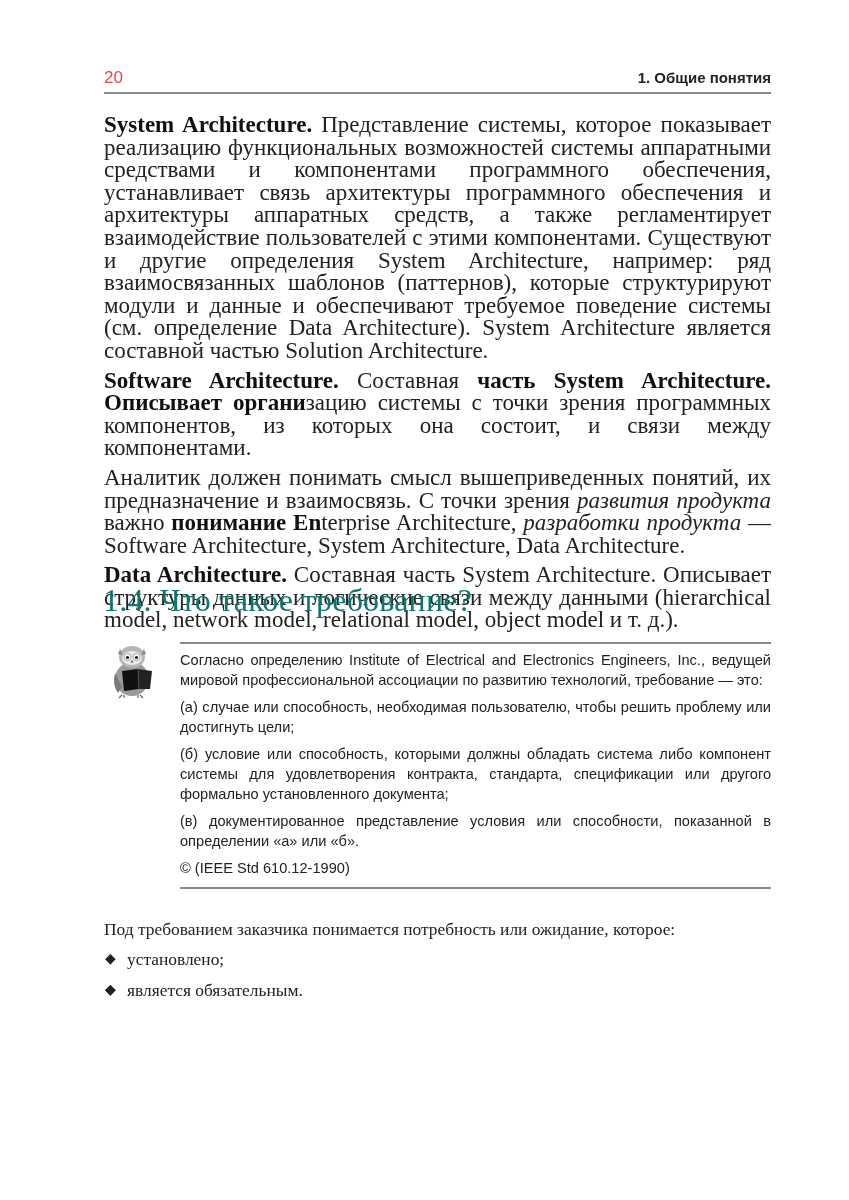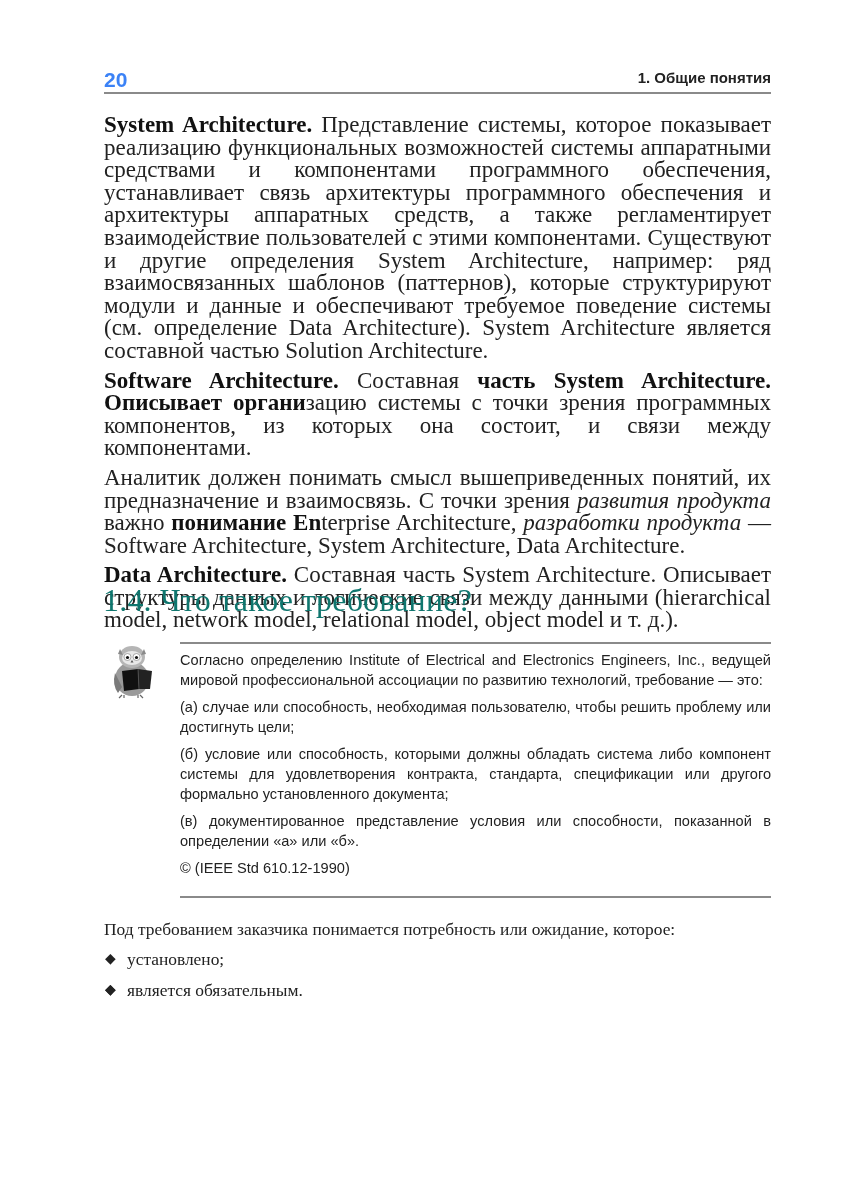--- a/index.html
+++ b/index.html
@@ -6,21 +6,21 @@
     body {
       width: 849px; height: 1200px; position: relative; overflow: hidden;
       color: #222222;
       font-family: "Liberation Serif", serif;
     }
     .running-head {
       position: absolute; left: 104px; top: 66px; width: 667px; height: 26px;
       border-bottom: 2px solid #8a8a8a;
       font-family: "Liberation Sans", sans-serif;
     }
-    .running-head .page-num { position: absolute; left: 0; top: 2px; font-size: 21px; font-weight: bold; color: #3b82f6; }
+    .running-head .page-num { position: absolute; left: 0; top: 2px; font-size: 17px; font-weight: normal; color: #ef4444; }
     .running-head .chapter { position: absolute; right: 0; top: 3px; font-size: 15px; color: #222; font-weight: bold; }
 
     .body-text {
       position: absolute; left: 104px; top: 114px; width: 667px;
       font-size: 23px; line-height: 22.6px; text-align: justify;
       hyphens: manual;
     }
     .body-text p { margin: 0 0 7px 0; }
     .body-text b { font-weight: bold; color: #111; }
     .body-text i { font-style: italic; }
@@ -29,21 +29,21 @@
       position: absolute; left: 103px; top: 582px; margin: 0;
       font-family: "Liberation Serif", serif; font-weight: normal;
       font-size: 32px; color: #0f766e; letter-spacing: 0.2px;
     }
 
     .owl-icon { position: absolute; left: 108px; top: 643px; width: 52px; height: 56px; }
 
     .definition-box {
       position: absolute; left: 180px; top: 642px; width: 591px;
       border-top: 2px solid #8a8a8a; border-bottom: 2px solid #8a8a8a;
-      padding: 6px 0 18px 0;
+      padding: 6px 0 9px 0;
       font-family: "Liberation Sans", sans-serif; font-size: 14.6px; line-height: 20.4px;
       color: #222;
     }
     .definition-box p { margin: 0 0 6px 0; text-align: justify; }
     .definition-box p:last-child { margin-bottom: 0; }
 
     .lower-text {
       position: absolute; left: 104px; top: 918px; width: 667px;
       font-size: 17.4px; line-height: 22.6px; text-align: justify;
     }

